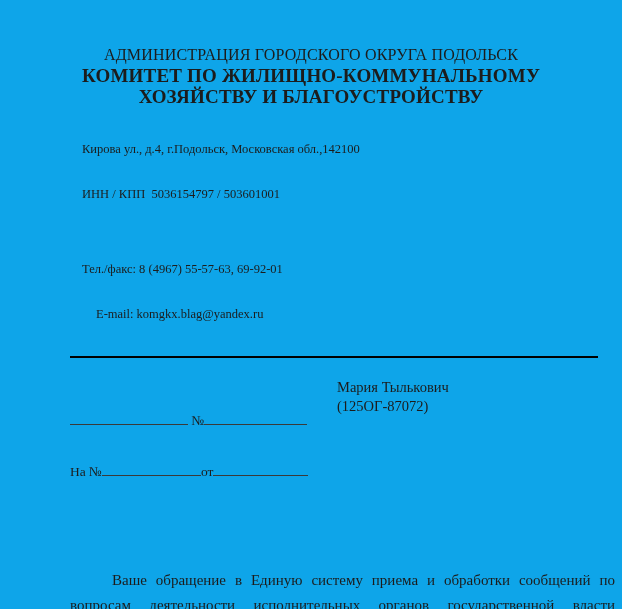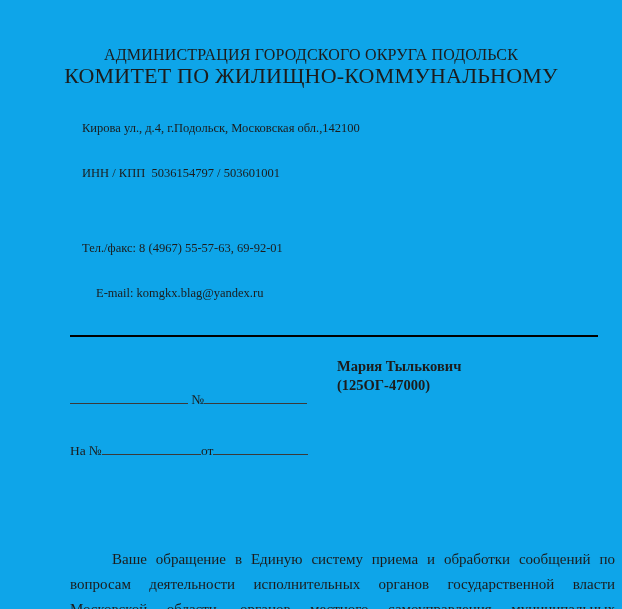--- a/index.html
+++ b/index.html
@@ -9,21 +9,21 @@
     height: 609px;
     margin: 0 auto;
     background: #0ea5e9;
     color: #1c1c1c;
     font-family: "Liberation Serif", "DejaVu Serif", serif;
     overflow: hidden;
   }
   
   .letterhead { padding-top: 44px; text-align: center; }
   .org-line1 { font-size: 16px; line-height: 21px; letter-spacing: 0.2px; }
-  .org-line2, .org-line3 { font-size: 22px; line-height: 21px; font-weight: normal; letter-spacing: 0.2px; }
+  .org-line2, .org-line3 { font-size: 19px; line-height: 21px; font-weight: bold; letter-spacing: 0.2px; }
   
   .contact-row {
     display: flex;
     margin: 5px 0 0 82px;
     font-size: 12.5px;
     line-height: 15px;
     flex-direction: column;
   }
   .contact-row div { white-space: pre-wrap; }
   .contact-left { width: 278px; }
@@ -41,39 +41,40 @@
   .ref-left { width: 245px; font-size: 13.5px; white-space: pre; }
   .ref-line1 { margin-top: 2px; }
   .ref-line2 { }
   .blank {
     display: inline-block;
     border-bottom: 1px solid #3a3a3a;
     height: 14px;
     vertical-align: baseline;
   }
   .b1 { width: 118px; } .b2 { width: 103px; } .b3 { width: 99px; } .b4 { width: 95px; }
-  .ref-right { margin-left: 22px; font-size: 14.5px; line-height: 19px; padding-top: 2px; font-weight: bold; }
+  .ref-right { margin-left: 22px; font-size: 14.5px; line-height: 19px; padding-top: 2px; }
   
   .letter-body {
     margin: 56px 0 0 70px;
     width: 545px;
     font-size: 15px;
     line-height: 25px;
     text-align: justify;
   }
   .letter-body p { margin: 0; text-indent: 42px; }
 </style>
 </head>
 <body>
 
 <div class="page">
 
   <div class="letterhead">
     <div class="org-line1">АДМИНИСТРАЦИЯ ГОРОДСКОГО ОКРУГА ПОДОЛЬСК</div>
     <div class="org-line2">КОМИТЕТ ПО ЖИЛИЩНО-КОММУНАЛЬНОМУ</div>
+    <div class="org-line3">ХОЗЯЙСТВУ И БЛАГОУСТРОЙСТВУ</div>
   </div>
 
   <div class="contact-row">
     <div class="contact-left">
       <div>Кирова ул., д.4, г.Подольск, Московская обл.,142100</div>
       <div>ИНН / КПП  5036154797 / 503601001</div>
     </div>
     <div class="contact-right">
       <div>Тел./факс: 8 (4967) 55-57-63, 69-92-01</div>
       <div class="contact-email">E-mail: komgkx.blag@yandex.ru</div>
@@ -82,21 +83,21 @@
 
   <div class="rule"></div>
 
   <div class="ref-row">
     <div class="ref-left">
       <div class="ref-line1"><span class="blank b1"></span> <span>№</span><span class="blank b2"></span></div>
       <div class="ref-line2"><span>На №</span><span class="blank b3"></span><span>от</span><span class="blank b4"></span></div>
     </div>
     <div class="ref-right">
       <div>Мария Тылькович</div>
-      <div>(125ОГ-47000)</div>
+      <div>(125ОГ-87072)</div>
     </div>
   </div>
 
   <div class="letter-body">
     <p>Ваше обращение в Единую систему приема и обработки сообщений по вопросам деятельности исполнительных органов государственной власти Московской области, органов местного самоуправления муниципальных образований Московской области рассмотрено Администрацией Городского округа Подольск. По существу поставленного вопроса сообщаю.</p>
 
   </div>
 
 </div>
 

